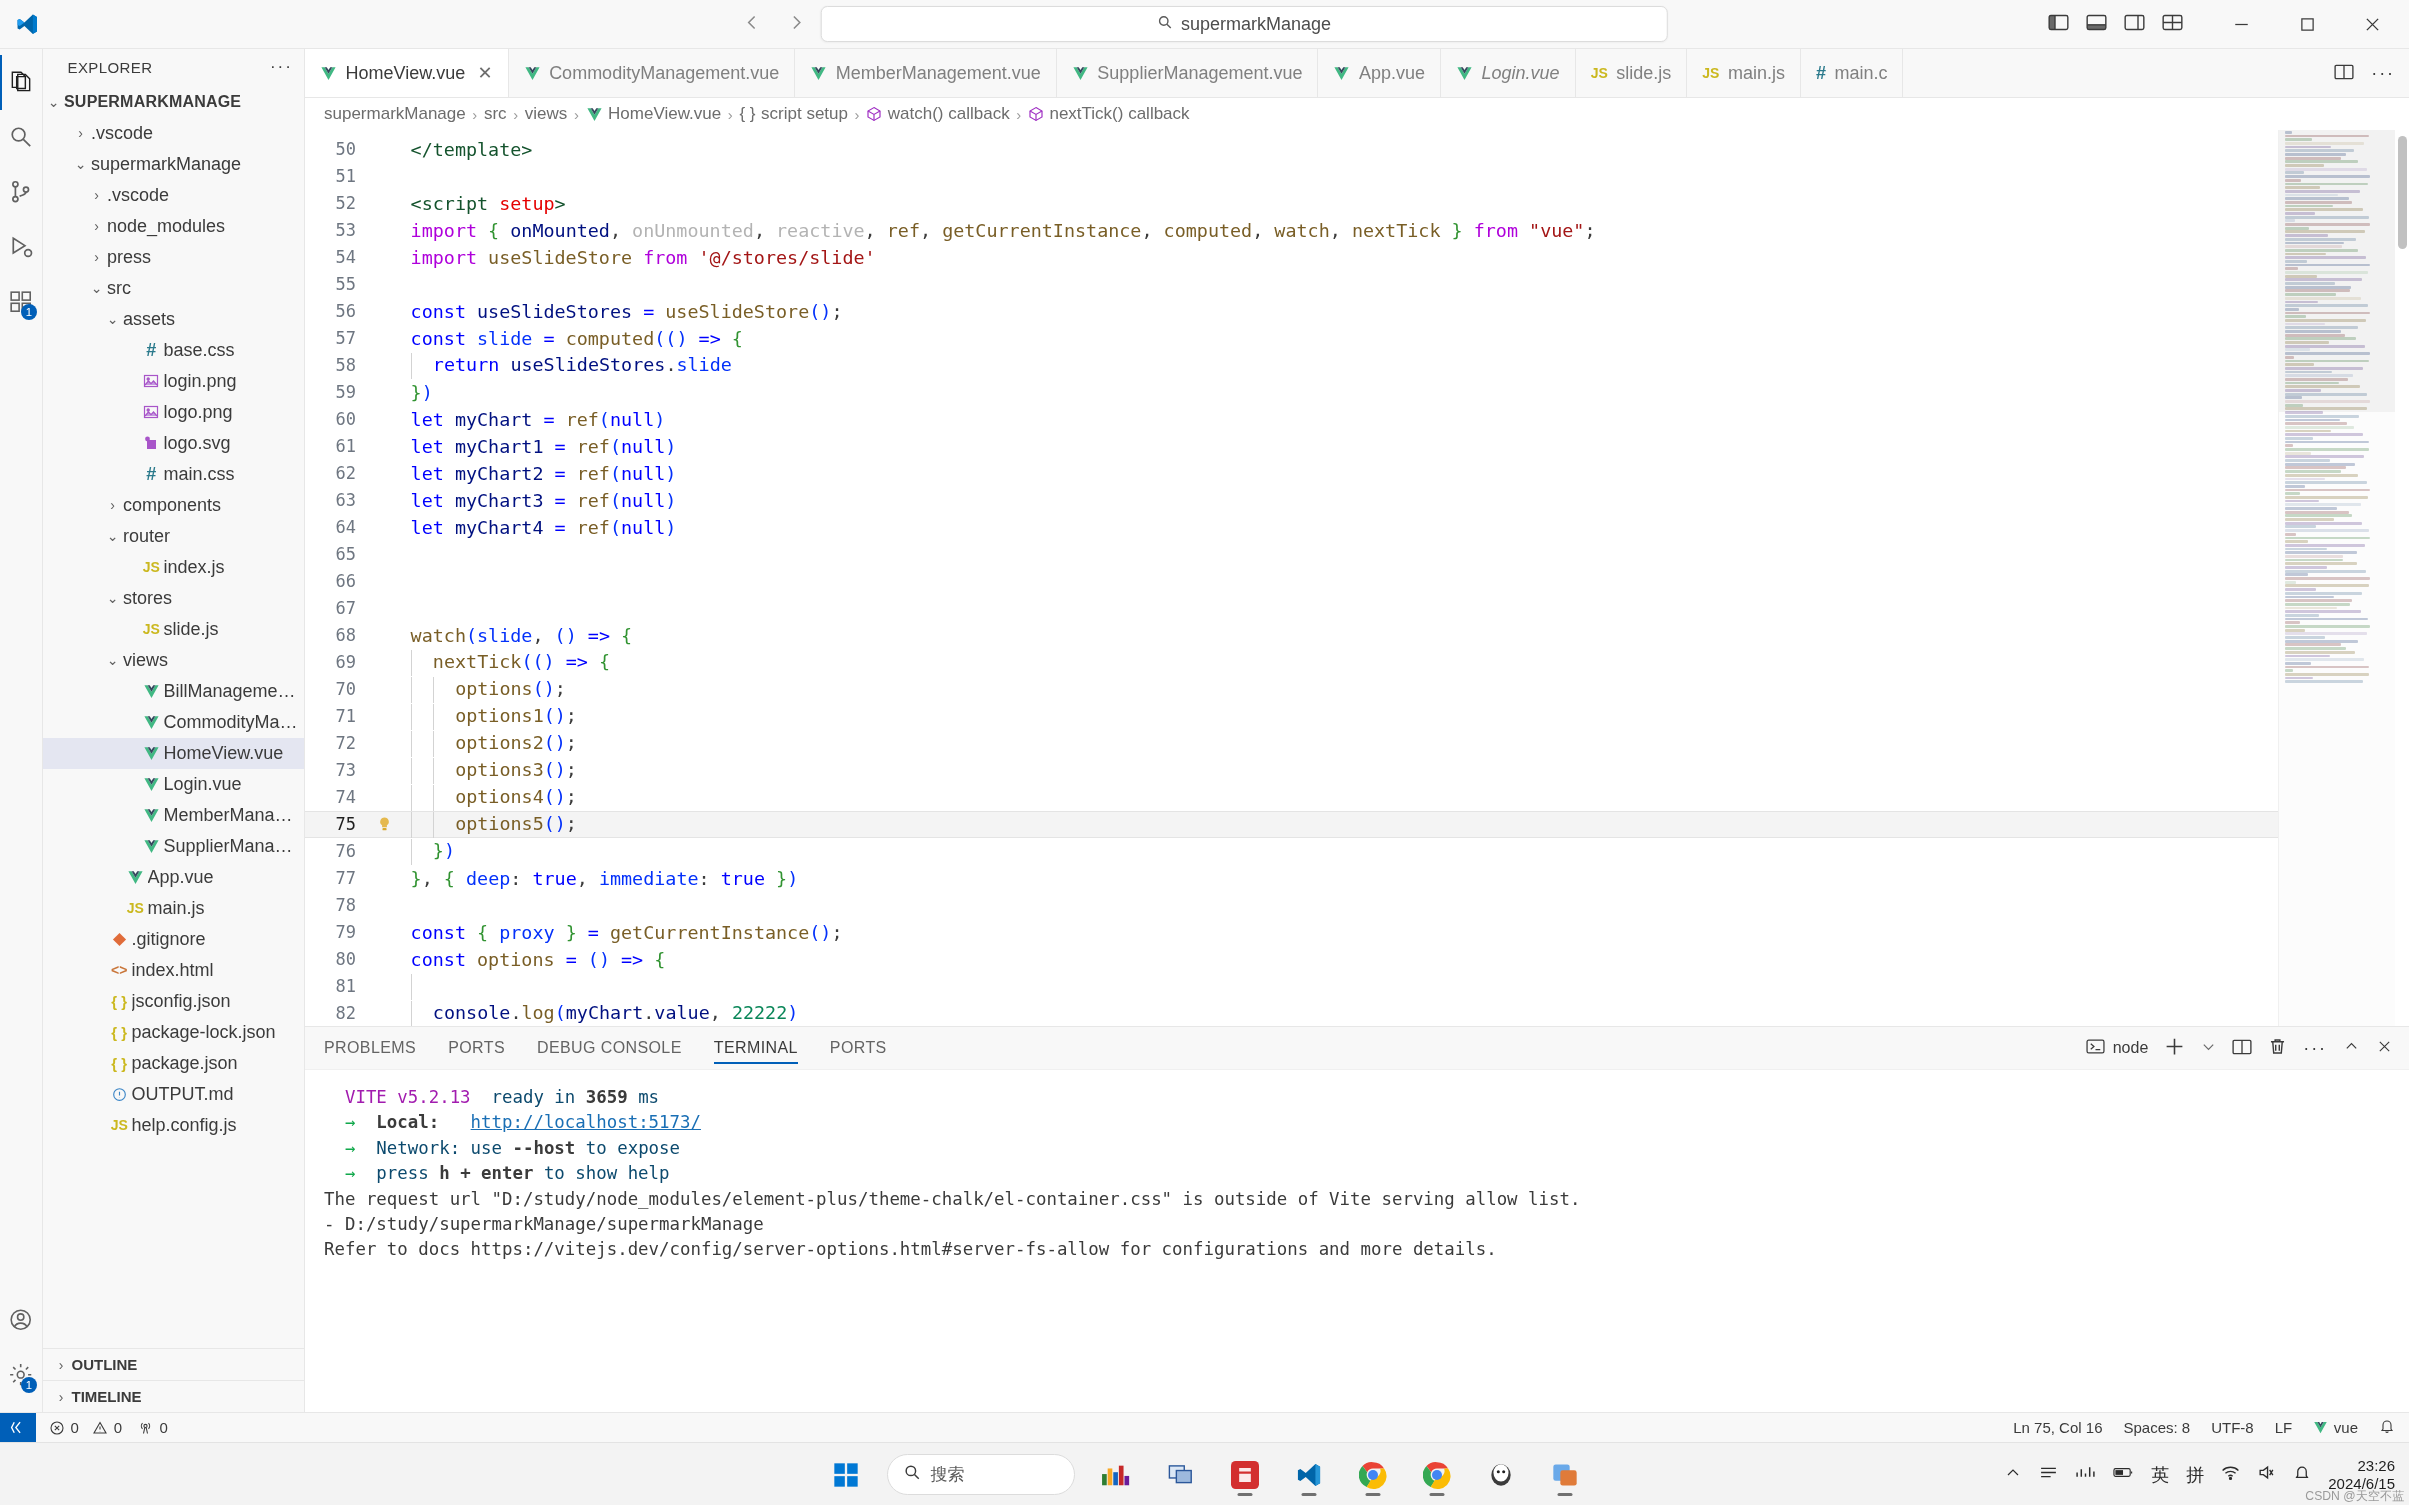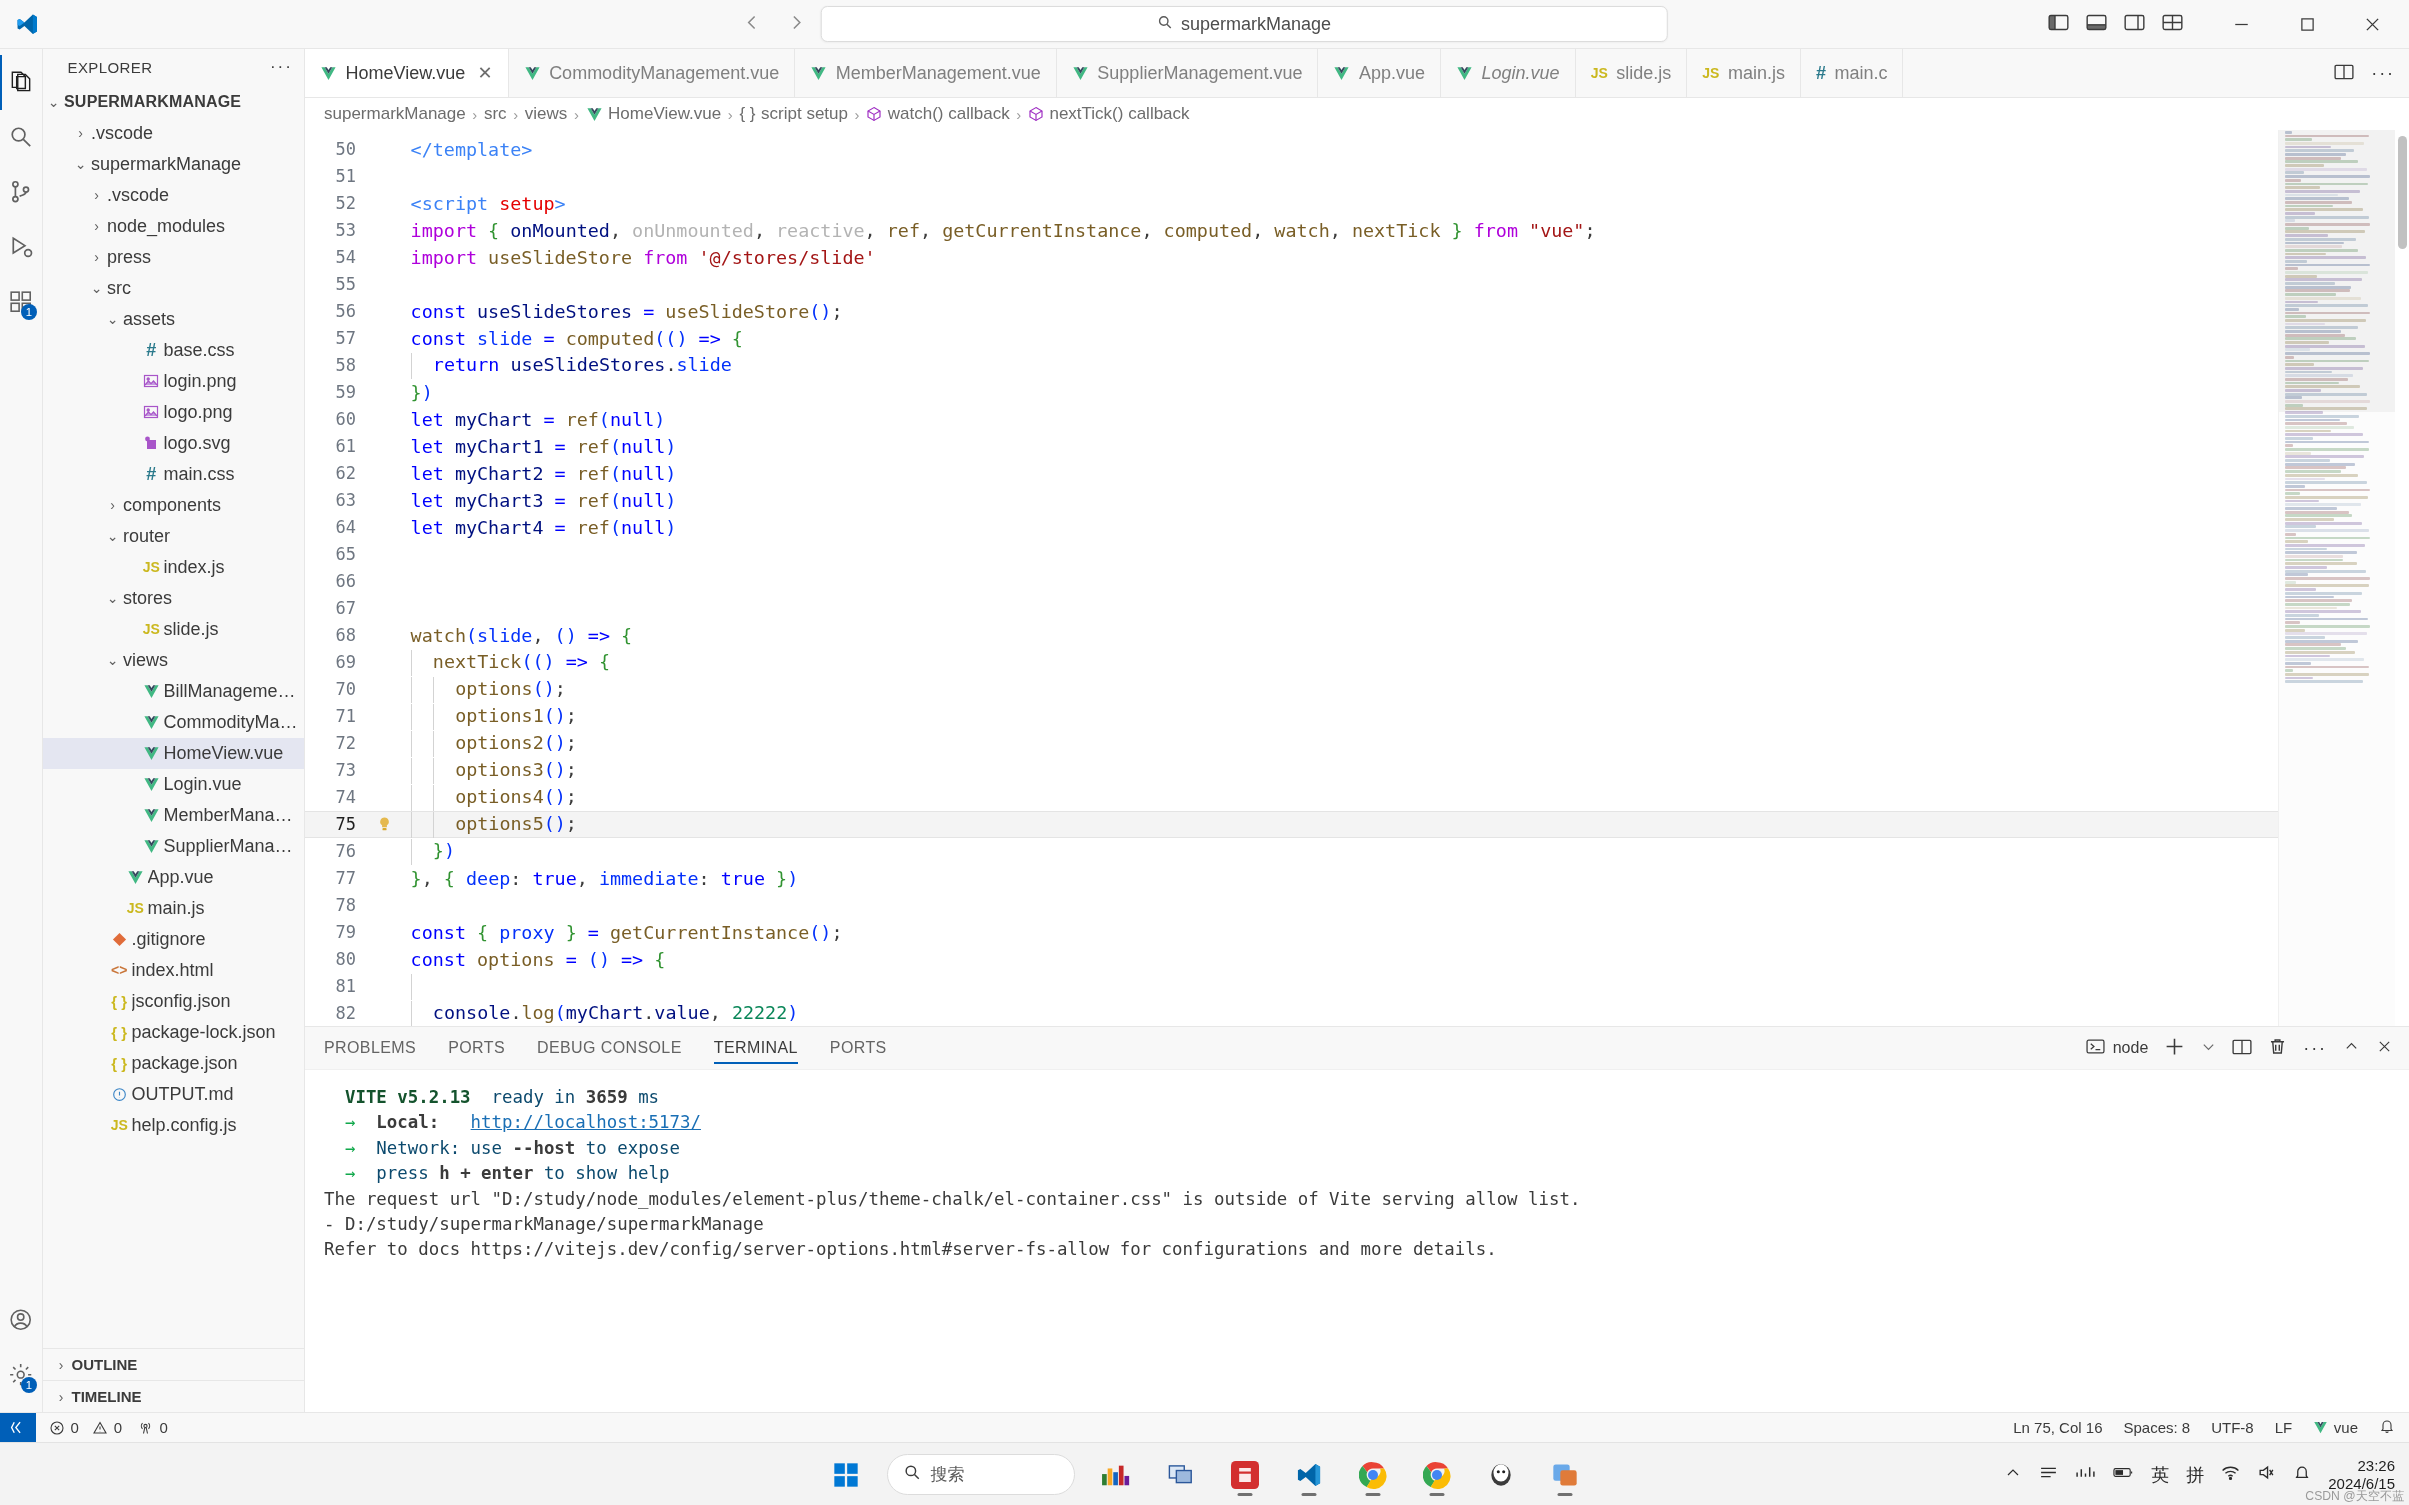--- a/index.html
+++ b/index.html
@@ -165,21 +165,21 @@
   .glyph { width: 22.6px; flex: 0 0 22.6px; display: flex; align-items: center; justify-content: center; }
   .ctext { padding-left: 15px; }
 
   
   .k  { color: #0000ff; }            
   .kp { color: #af00db; }            
   .fn { color: #795e26; }            
   .va { color: #001080; }            
   .st { color: #a31515; }            
   .nu { color: #098658; }            
-  .tg { color: #3b82f6; }            
+  .tg { color: #14532d; }            
   .at { color: #e50000; }            
   .pn { color: #0431fa; }            
   .un { color: #b3b3b3; }            
   .br1{ color: #0431fa; }
   .br2{ color: #319331; }
   .pct{ color: #3b3b3b; }
 
   .indent-guide {
     display: inline-block; width: 0; border-left: 0.9px solid #d3d3d3;
     height: 26px; vertical-align: middle; margin-right: -0.9px;
@@ -213,21 +213,21 @@
     content: ""; position: absolute; left: 0; right: 0; bottom: 5.6px; height: 1.9px; background: #005fb8;
   }
   .panel-actions { margin-left: auto; display: flex; align-items: center; gap: 16px; padding-right: 17px; color: #3b3b3b; }
   .term-chip { display: flex; align-items: center; gap: 7.5px; font-size: 16px; color: #3b3b3b; }
   .term-body {
     flex: 1; padding: 15px 19px 0 19px; overflow: hidden;
     font-family: "DejaVu Sans Mono", monospace; font-size: 17.4px; line-height: 25.4px;
     color: #3b3b3b; white-space: pre-wrap;
   }
   .t-green { color: #11a84b; }
-  .t-greenb { color: #14532d; font-weight: bold; }
+  .t-greenb { color: #a21caf; font-weight: normal; }
   .t-dim { color: #0c4a6e; }
   .t-bold { color: #3b3b3b; font-weight: bold; }
   .t-link { color: #1a6fb5; text-decoration: underline; }
 
   
   .statusbar {
     height: 30px; flex: 0 0 30px; background: #f8f8f8;
     display: flex; align-items: center; font-size: 15px; color: #3b3b3b;
     border-top: 0.9px solid #e7e7e7;
   }

